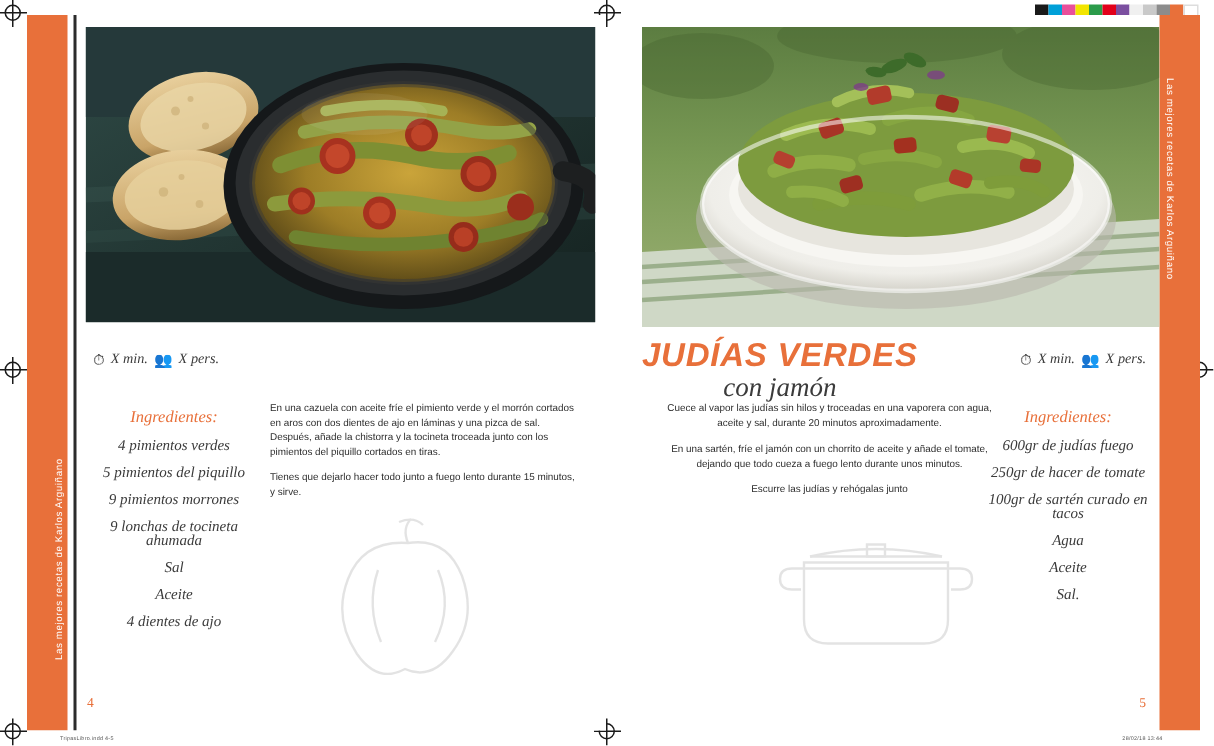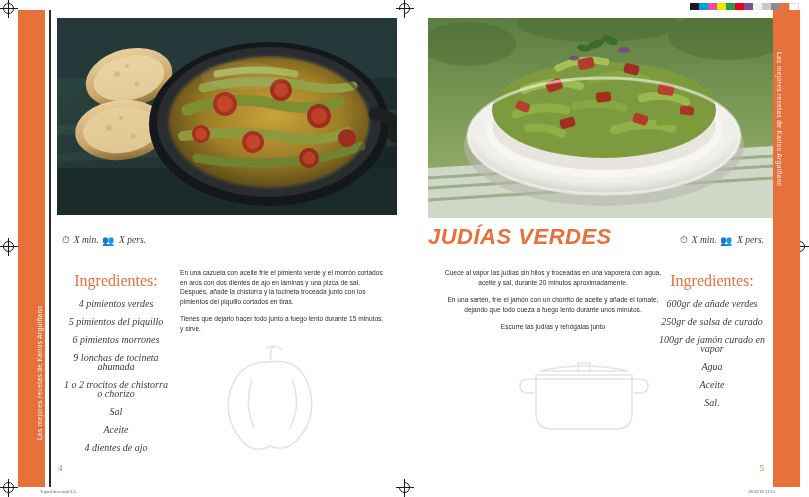--- a/index.html
+++ b/index.html
@@ -45,21 +45,21 @@
   .head-right{left:14px;top:216px;text-align:center;}
 
   .meta{position:absolute;font-family:"Liberation Serif",serif;font-style:italic;color:#3b3b3b;font-size:9.5px;display:flex;align-items:center;gap:4px;}
   .meta-left{left:44px;top:224px;}
   .meta-right{right:36px;top:224px;}
   .meta .gl{font-style:normal;font-size:10px;}
 
   .ingredients{position:absolute;width:108px;font-family:"Liberation Serif",serif;}
   .ing-left{left:44px;top:262px;text-align:center;}
   .ing-right{right:34px;top:262px;text-align:center;}
-  .ing-title{color:#e8703a;font-size:16px;margin-bottom:9px;}
+  .ing-title{color:#e8703a;font-style:italic;font-size:11px;margin-bottom:9px;}
   .ing-item{color:#3b3b3b;font-style:italic;font-size:10px;line-height:9px;margin-bottom:9px;}
 
   .method{position:absolute;font-family:"Liberation Sans",sans-serif;color:#2e2e2e;font-size:6.6px;line-height:9.6px;}
   .method p{margin:0 0 8px 0;}
   .m-left{left:162px;top:258px;width:206px;text-align:left;}
   .m-right{left:24px;top:258px;width:230px;text-align:center;}
   .m-right p{text-align:center;}
 
   .sketch{position:absolute;opacity:.5;}
   .sk-left{left:196px;top:330px;}
@@ -201,23 +201,22 @@
       <span class="gl">⏱</span>
       <span>X min.</span>
       <span class="gl">👥</span>
       <span>X pers.</span>
     </div>
 
     <div class="ingredients ing-left">
       <div class="ing-title">Ingredientes:</div>
       <div class="ing-item">4 pimientos verdes</div>
       <div class="ing-item">5 pimientos del piquillo</div>
-      <div class="ing-item">6 pimientos morrones</div>
+      <div class="ing-item">9 pimientos morrones</div>
       <div class="ing-item">9 lonchas de tocineta ahumada</div>
-      <div class="ing-item">1 o 2 trocitos de chistorra o chorizo</div>
       <div class="ing-item">Sal</div>
       <div class="ing-item">Aceite</div>
       <div class="ing-item">4 dientes de ajo</div>
     </div>
 
     <div class="method m-left">
       <p>En una cazuela con aceite fríe el pimiento verde y el morrón cortados en aros con dos dientes de ajo en láminas y una pizca de sal. Después, añade la chistorra y la tocineta troceada junto con los pimientos del piquillo cortados en tiras.</p>
       <p>Tienes que dejarlo hacer todo junto a fuego lento durante 15 minutos, y sirve.</p>
     </div>
 
@@ -316,34 +315,35 @@
             <ellipse cx="196" cy="32" rx="6" ry="3"></ellipse>
             <ellipse cx="146" cy="40" rx="5" ry="2.6"></ellipse>
           </g>
         </g>
         <ellipse cx="176" cy="118" rx="136" ry="58" fill="none" stroke="#ffffff" stroke-width="3" opacity=".55"></ellipse>
       </svg>
     </div>
 
     <div class="recipe-head head-right">
       <div class="title-main">JUDÍAS VERDES</div>
+      <div class="title-sub">con jamón</div>
     </div>
 
     <div class="meta meta-right">
       <span class="gl">⏱</span>
       <span>X min.</span>
       <span class="gl">👥</span>
       <span>X pers.</span>
     </div>
 
     <div class="ingredients ing-right">
       <div class="ing-title">Ingredientes:</div>
-      <div class="ing-item">600gr de añade verdes</div>
-      <div class="ing-item">250gr de salsa de curado</div>
-      <div class="ing-item">100gr de jamón curado en vapor</div>
+      <div class="ing-item">600gr de judías fuego</div>
+      <div class="ing-item">250gr de hacer de tomate</div>
+      <div class="ing-item">100gr de sartén curado en tacos</div>
       <div class="ing-item">Agua</div>
       <div class="ing-item">Aceite</div>
       <div class="ing-item">Sal.</div>
     </div>
 
     <div class="method m-right">
       <p>Cuece al vapor las judías sin hilos y troceadas en una vaporera con agua, aceite y sal, durante 20 minutos aproximadamente.</p>
       <p>En una sartén, fríe el jamón con un chorrito de aceite y añade el tomate, dejando que todo cueza a fuego lento durante unos minutos.</p>
       <p>Escurre las judías y rehógalas junto</p>
     </div>

